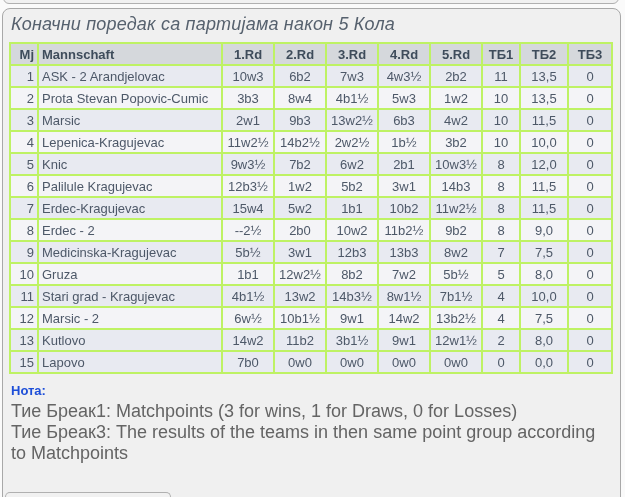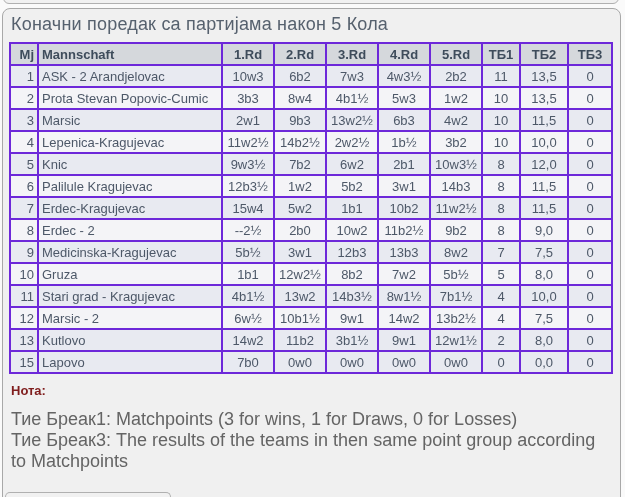--- a/index.html
+++ b/index.html
@@ -25,27 +25,28 @@
     border: 1px solid #a8a8a8;
     border-radius: 8px;
     padding: 4px 6px 0 6px;
   }
   .page-title {
     font-size: 18px;
     font-weight: normal;
     color: #56616e;
     margin: 1px 0 7px 2px;
     letter-spacing: 0.2px;
+    font-style: italic;
   }
   table.standings {
     table-layout: fixed;
     width: 604px;
     border-collapse: separate;
     border-spacing: 2px;
-    background: #6d28d9;
+    background: #bef264;
     font-size: 13px;
   }
   table.standings th {
     background: #d5d8dc;
     color: #3e4c5b;
     font-weight: bold;
     height: 20px;
     padding: 0 3px;
     white-space: nowrap;
     overflow: hidden;
@@ -62,22 +63,22 @@
   table.standings th:first-child,
   table.standings td:first-child { text-align: right; }
   table.standings th:nth-child(2),
   table.standings td:nth-child(2) { text-align: left; }
   table.standings th:nth-child(n+3),
   table.standings td:nth-child(n+3) { text-align: center; }
   .note-section { margin: 9px 0 0 2px; }
   .note-label {
     font-size: 13px;
     font-weight: bold;
-    color: #7f1d1d;
-    margin-bottom: 11px;
+    color: #1d4ed8;
+    margin-bottom: 3px;
   }
   .note-line {
     font-size: 18px;
     color: #646464;
     line-height: 21px;
   }
   .next-panel-edge {
     position: absolute;
     left: 5px; top: 492px;
     width: 166px; height: 10px;

